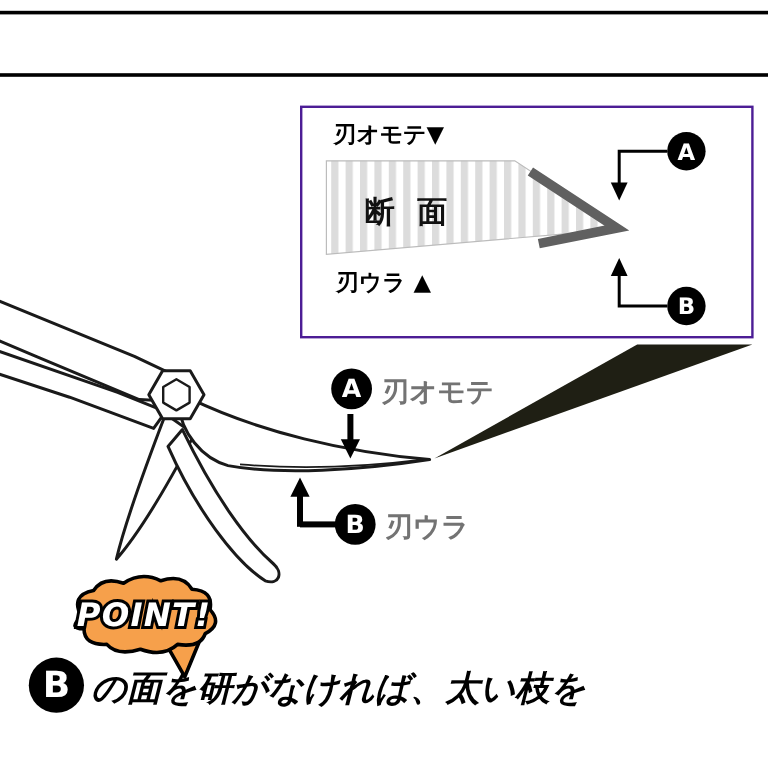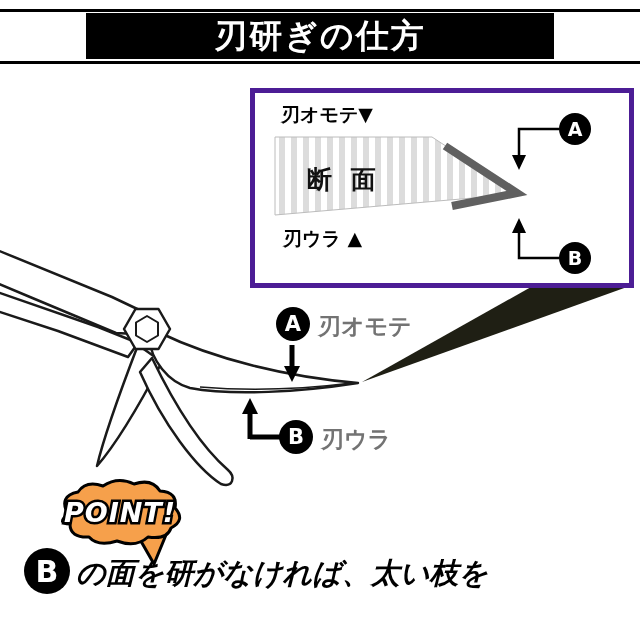--- a/index.html
+++ b/index.html
@@ -11,21 +11,21 @@
   .rule-top { top:9px; height:3px; }
   .rule-bottom { top:61px; height:3px; }
   .title-box {
     position:absolute; left:86px; top:13px; width:468px; height:46px;
     background:#000; color:#fff; font-size:33px; font-weight:bold;
     display:flex; align-items:center; justify-content:center; letter-spacing:2px;
   }
   .art { position:absolute; left:0; top:0; }
   .inset {
     position:absolute; left:250px; top:88px; width:374px; height:190px;
-    border:5px solid #4c1d95; background:#fff;
+    border:2px solid #4c1d95; background:#fff;
   }
   .inset-label { font-size:19px; font-weight:bold; fill:#000; }
   .section-label { font-size:25px; font-weight:bold; fill:#111; letter-spacing:5px; }
   .marker-text { font-size:19px; font-weight:bold; fill:#fff; text-anchor:middle; }
   .marker {
     position:absolute; width:34px; height:34px; border-radius:50%;
     background:#000; color:#fff; display:flex; align-items:center; justify-content:center;
     font-weight:bold; font-size:21px;
   }
   .marker-a { left:276px; top:307px; }
@@ -46,21 +46,20 @@
   .note-line { position:absolute; font-size:29px; font-weight:bold; color:#000; white-space:nowrap;font-style:italic; }
   .note-line1 { left:76px; top:554px; }
   .note-line2 { left:76px; top:593px; }
 </style>
 </head>
 <body>
 
 <div id="app">
 
   <div class="rule rule-top"></div>
-  <div class="title-box">刃研ぎの仕方</div>
   <div class="rule rule-bottom"></div>
 
   <svg class="art" width="640" height="640" viewBox="0 0 640 640">
 
     <polygon points="531,287 627,287 362,382" fill="#1f1f14"></polygon>
 
     <g stroke="#1a1a1a" stroke-width="2.5" fill="#ffffff" stroke-linejoin="round">
       <path d="M-3,250 L112,297 L152,316 L156,335 L116,333 L30,297 L-3,283 Z"></path>
       <path d="M-3,292 L98,327 L138,343 L128,357 L58,331 L-3,311 Z"></path>
       <path d="M138,345 C120,392 104,436 97,466 C118,442 142,400 162,362 Z"></path>

